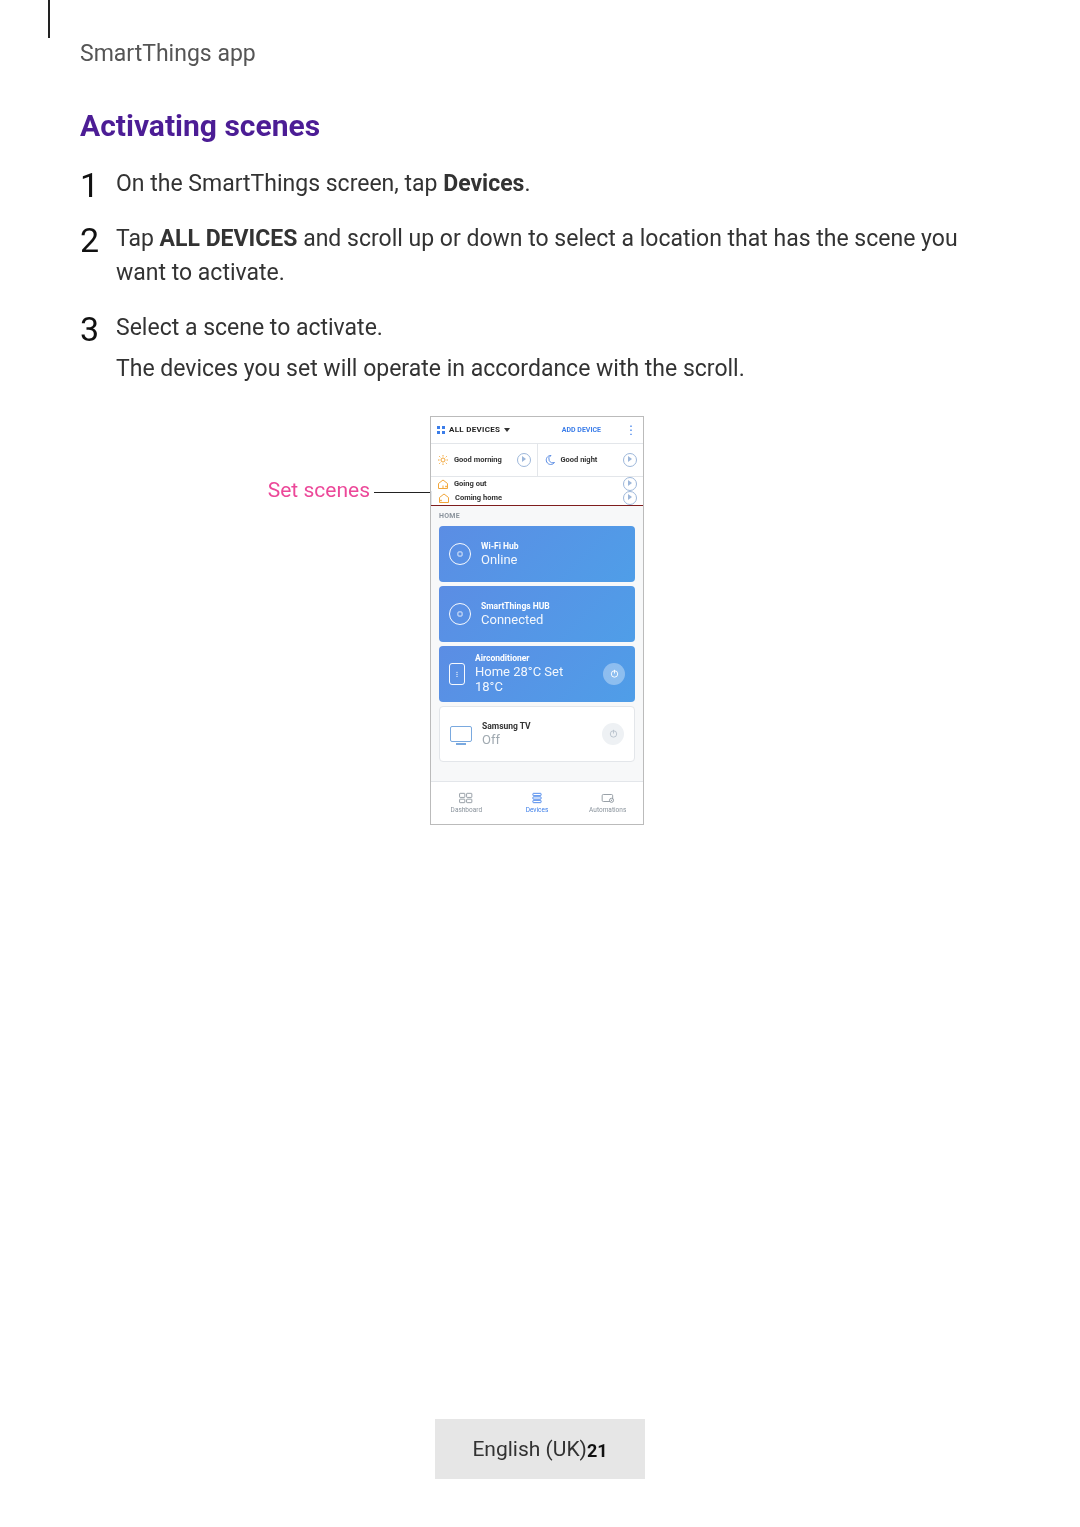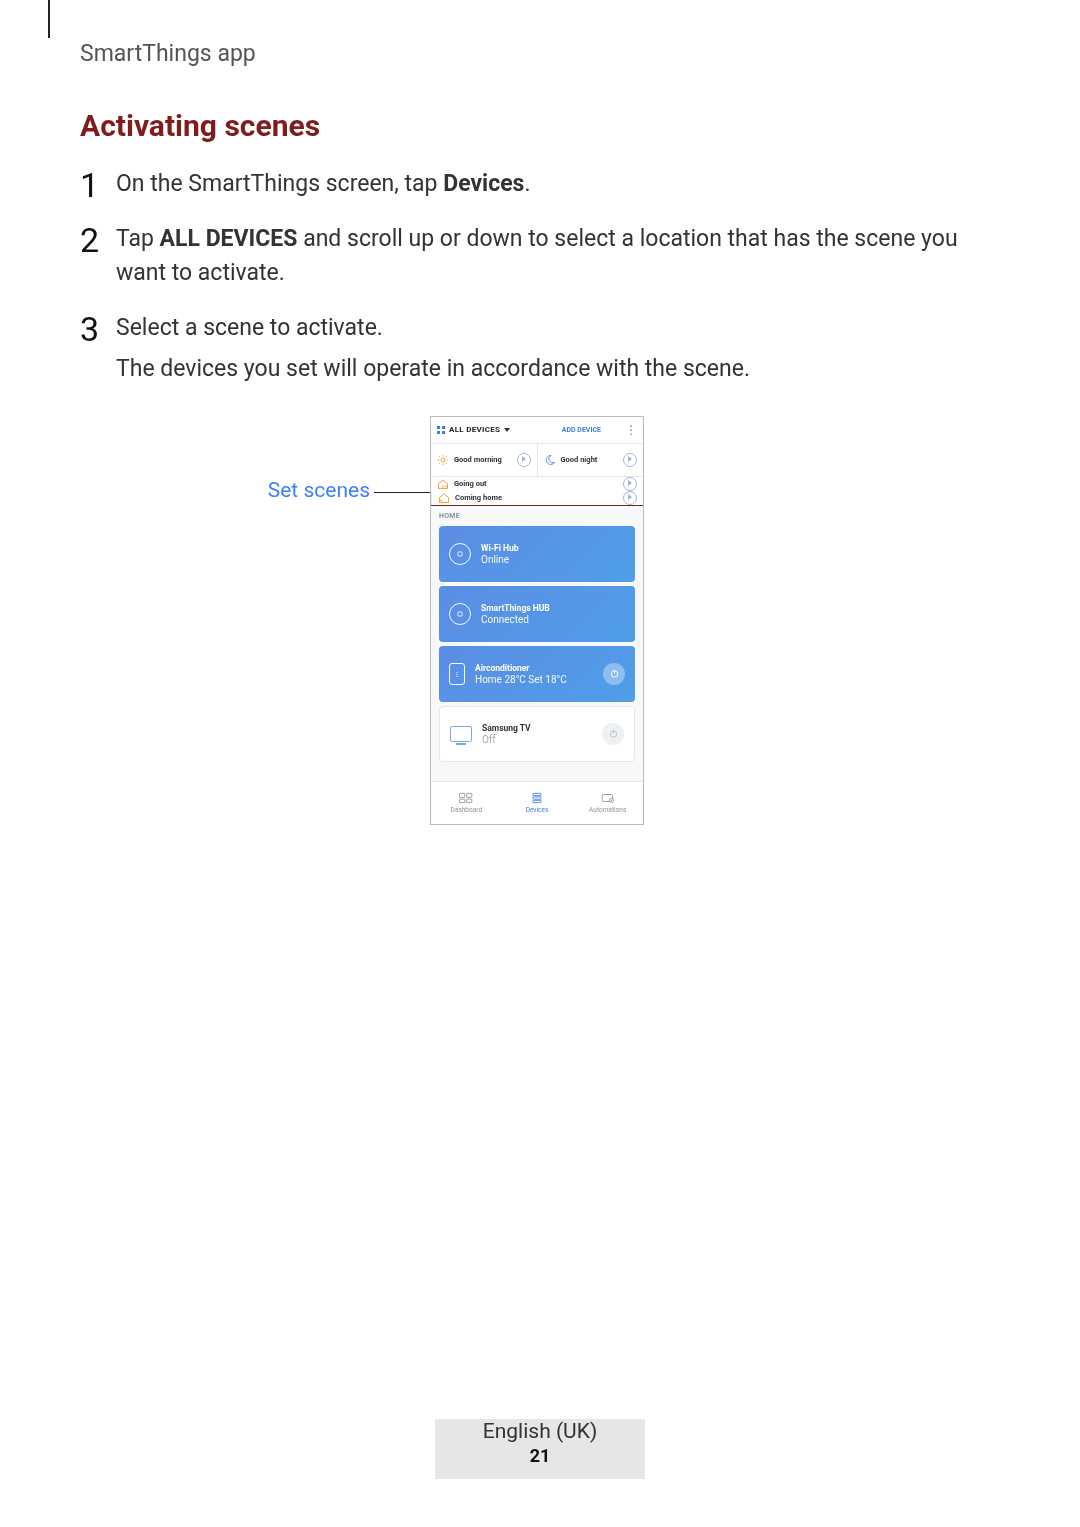--- a/index.html
+++ b/index.html
@@ -33,21 +33,21 @@
 .content {
   position: absolute;
   left: 80px;
   right: 80px;
   top: 108px;
 }
 h2.section-title {
   font-size: 30px;
   font-weight: 700;
   margin: 0 0 24px 0;
-  color: #7f1d1d;
+  color: #4c1d95;
 }
 ol.steps {
   list-style: none;
   padding: 0;
   margin: 0;
   counter-reset: step;
 }
 ol.steps > li {
   counter-increment: step;
   position: relative;
@@ -78,21 +78,21 @@
 .figure-wrap {
   position: relative;
   margin-top: 30px;
   height: 420px;
 }
 .callout-label {
   position: absolute;
   left: 170px;
   top: 62px;
   font-size: 21px;
-  color: #3b82f6;
+  color: #ec4899;
   text-align: right;
   width: 120px;
 }
 .callout-line {
   position: absolute;
   left: 294px;
   top: 76px;
   width: 56px;
   height: 0;
   border-top: 1.5px solid #222;
@@ -211,21 +211,21 @@
 }
 .card-icon-tv::after {
   content: "";
   position: absolute;
   left: 5px; right: 5px; bottom: -4px;
   height: 2px;
   background: #7aa9df;
 }
 .card-text { flex: 1; display: flex; flex-direction: column; gap: 1px; }
 .card-title { font-size: 8.5px; font-weight: 700; }
-.card-sub { font-size: 10px; opacity: .92; }
+.card-sub { font-size: 13px; opacity: .92; }
 .power-btn {
   width: 22px; height: 22px;
   border-radius: 50%;
   display: inline-flex;
   align-items: center;
   justify-content: center;
 }
 .power-svg { width: 11px; height: 11px; }
 
 .card-blue { background: linear-gradient(135deg, #5b8de4, #4f9ee8); }
@@ -262,23 +262,23 @@
   left: 0; right: 0;
   bottom: 48px;
   text-align: center;
 }
 .footer-stripe {
   width: 210px;
   height: 60px;
   margin: 0 auto;
   background: #e6e6e6;
   display: flex;
-  flex-direction: column;
-  align-items: center;
-  justify-content: flex-start;
+  flex-direction: row;
+  align-items: center;
+  justify-content: center;
 }
 .footer-lang { font-size: 21px; color: #333; }
 .footer-page { font-size: 18px; font-weight: 700; color: #111; margin-top: 2px; }
 </style>
 </head>
 <body>
 
 <div class="page">
 
   <div class="edge-tick"></div>
@@ -290,21 +290,21 @@
 
     <ol class="steps">
       <li>
         <span>On the SmartThings screen, tap </span><span class="bold">Devices</span><span>.</span>
       </li>
       <li>
         <span>Tap </span><span class="bold">ALL DEVICES</span><span> and scroll up or down to select a location that has the scene you want to activate.</span>
       </li>
       <li>
         <span>Select a scene to activate.</span>
-        <p class="continuation">The devices you set will operate in accordance with the scene.</p>
+        <p class="continuation">The devices you set will operate in accordance with the scroll.</p>
       </li>
     </ol>
 
     <div class="figure-wrap">
       <div class="callout-label">Set scenes</div>
       <div class="callout-line"></div>
 
       <div class="phone">
 
         <div class="phone-header">

